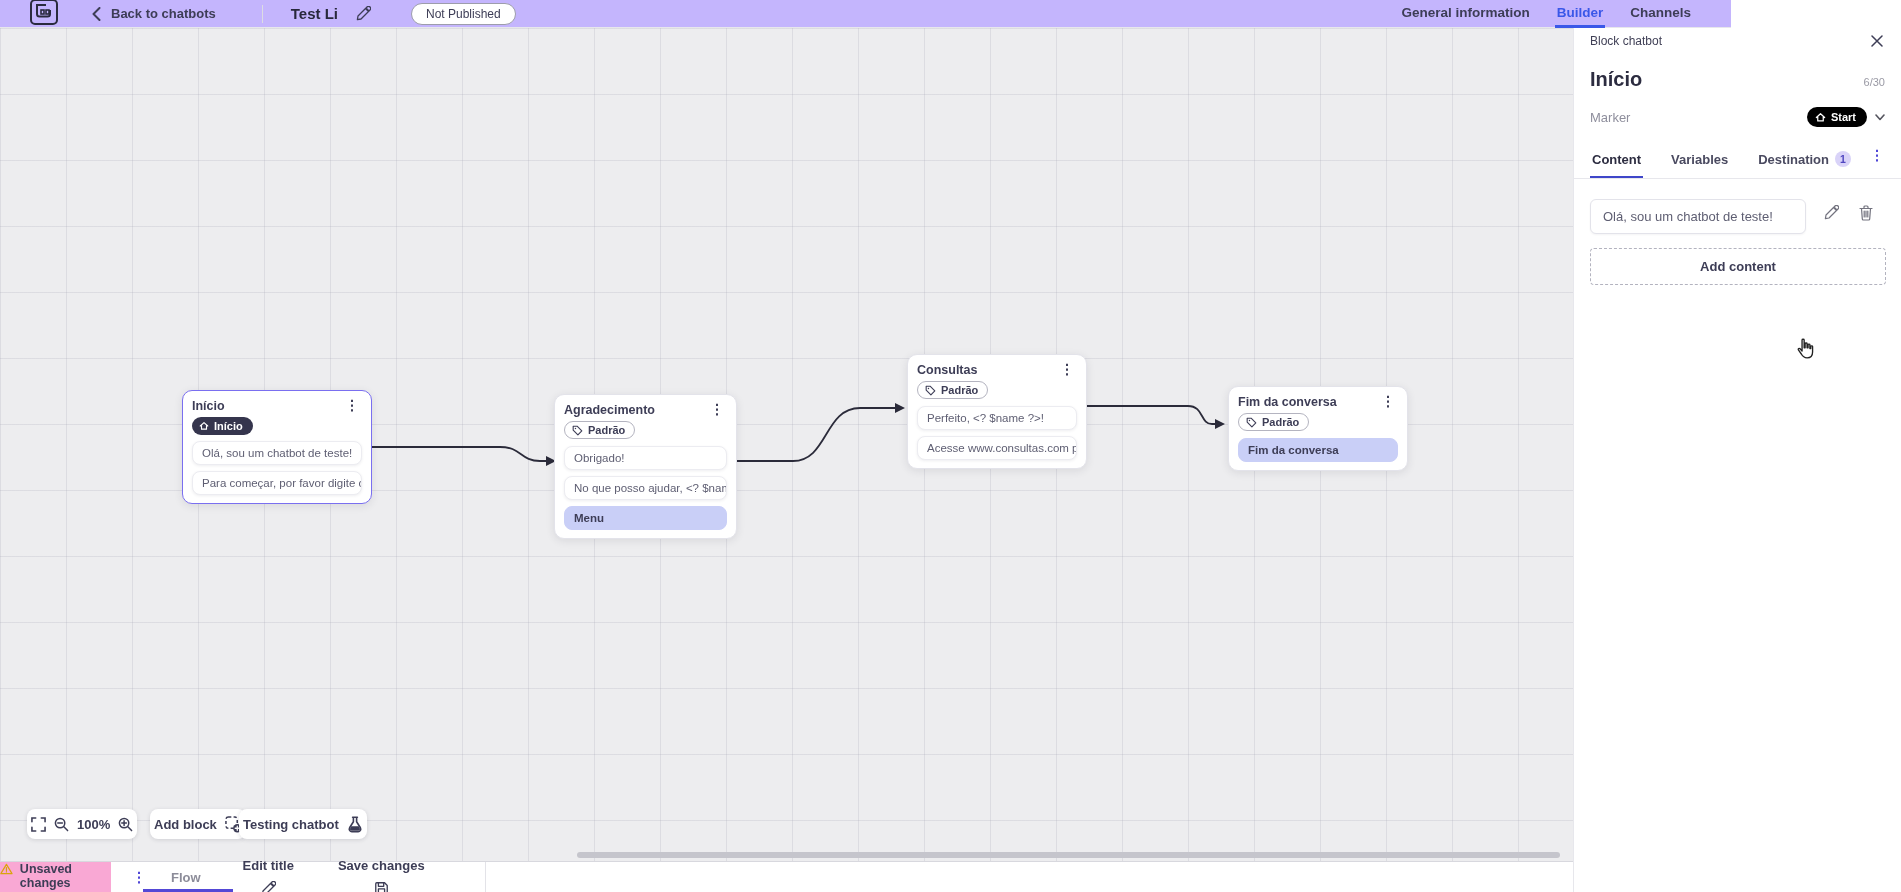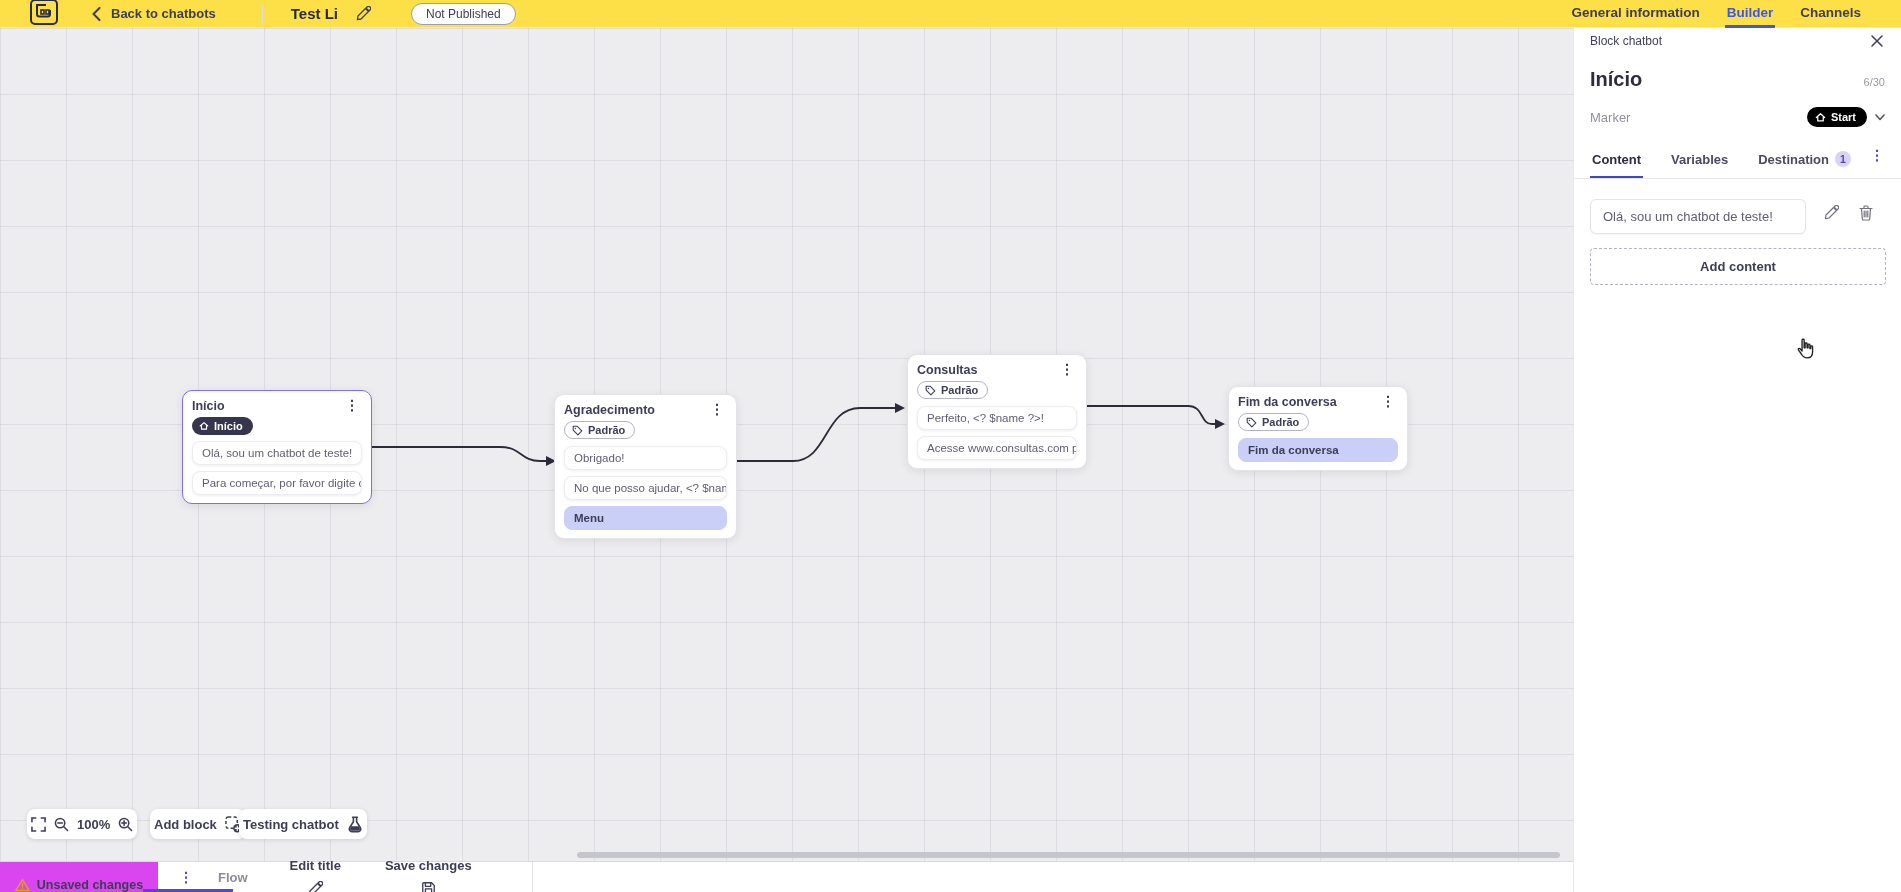--- a/index.html
+++ b/index.html
@@ -1,20 +1,20 @@
 <!DOCTYPE html>
 <html><head>
 <meta charset="utf-8">
 <style>
   * { margin:0; padding:0; box-sizing:border-box; }
   html,body { width:1901px; height:892px; overflow:hidden; font-family:"Liberation Sans", sans-serif; }
   #app { position:relative; width:1901px; height:892px; background:#fff; }
 
   
-  .topbar { position:absolute; left:0; top:0; width:1901px; height:28px; background:#fde047;
+  .topbar { position:absolute; left:0; top:0; width:1731px; height:28px; background:#c4b5fd;
             border-bottom:1px solid #e7e7ec; display:flex; align-items:center; z-index:30; }
   .logo-box { width:28px; height:26px; margin-left:30px; border:2px solid #2a2a3e; border-radius:5px;
               display:flex; align-items:center; justify-content:center; margin-top:-3px; }
   .back-btn { display:flex; align-items:center; gap:10px; margin-left:34px; cursor:pointer; }
   .back-label { font-size:13px; font-weight:700; color:#3d3d56; }
   .tb-divider { width:1px; height:18px; background:#dcdce2; margin:0 28px 0 46px; }
   .bot-title { font-size:15px; font-weight:700; color:#28283c; }
   .title-pencil { margin-left:18px; cursor:pointer; display:flex; }
   .status-pill { margin-left:40px; border:1px solid #9d9dab; border-radius:14px; padding:3px 14px;
                  font-size:12px; color:#3d3d56; background:#fff; }
@@ -83,21 +83,21 @@
                   color:#5e5e72; line-height:19px; cursor:text; }
   .row-icons { display:flex; gap:20px; margin-left:18px; margin-top:6px; }
   .row-icons span { cursor:pointer; display:flex; }
   .add-content { margin:14px 16px 0 16px; width:296px; height:37px; border:1px dashed #b3b3bf; border-radius:4px;
                  display:flex; align-items:center; justify-content:center; font-size:13px; font-weight:600;
                  color:#3d3d56; cursor:pointer; background:#fff; }
 
   
   .bottombar { position:absolute; left:0; top:861px; width:1573px; height:31px; background:#fff;
                border-top:1px solid #d8d8de; display:flex; align-items:center; z-index:30; }
-  .unsaved { width:158px; height:100%; background:#d946ef; display:flex; align-items:flex-end;
+  .unsaved { width:111px; height:100%; background:#f9a8d4; display:flex; align-items:flex-start;
              justify-content:center; gap:7px; font-size:12.5px; font-weight:700; color:#3d3d56; }
   .bb-dots { margin-left:18px; color:#4f46d6; }
   .flow-tab { margin-left:22px; font-size:13px; font-weight:700; color:#8c8c99; cursor:pointer; }
   .flow-underline { position:absolute; left:143px; bottom:0; width:90px; height:3px; background:#5348d6; }
   .bb-item { display:flex; align-items:center; gap:8px; font-size:13px; font-weight:600; color:#3d3d56;
              cursor:pointer;flex-direction:column; }
   .bb-div { width:1px; height:100%; background:#e3e3e8; margin-left:60px; }
 
   .cursor { position:absolute; left:1795px; top:338px; z-index:50; pointer-events:none; }
   svg { display:block; }

